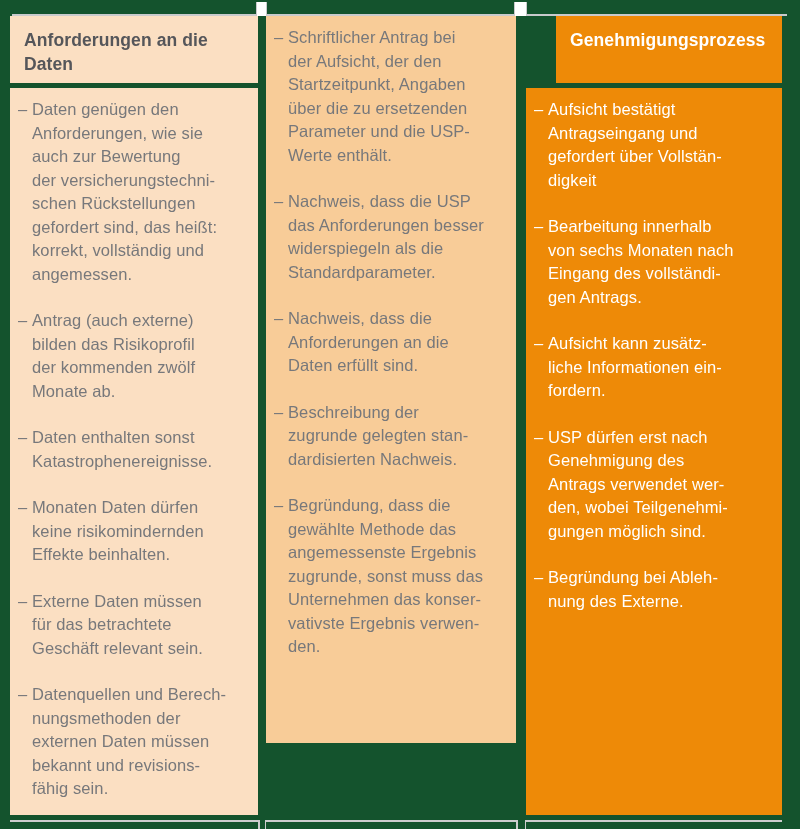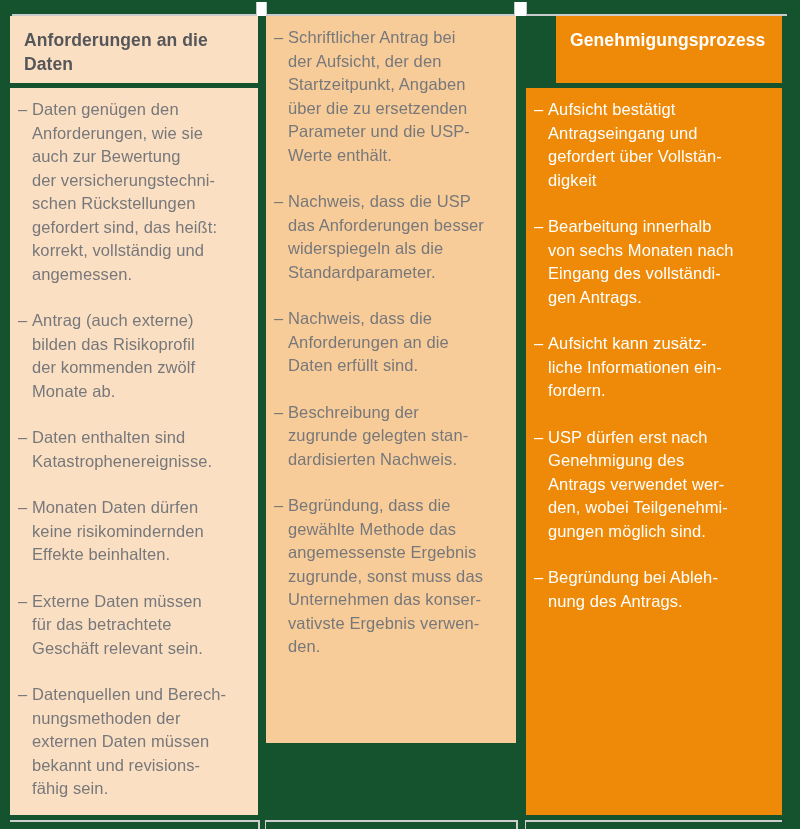--- a/index.html
+++ b/index.html
@@ -136,21 +136,21 @@
       </div>
       <div class="bullet">
         <span class="bullet-dash">–</span>
         <span class="bullet-text">Antrag (auch externe)
 bilden das Risikoprofil
 der kommenden zwölf
 Monate ab.</span>
       </div>
       <div class="bullet">
         <span class="bullet-dash">–</span>
-        <span class="bullet-text">Daten enthalten sind
+        <span class="bullet-text">Daten enthalten sonst
 Katastrophenereignisse.</span>
       </div>
       <div class="bullet">
         <span class="bullet-dash">–</span>
         <span class="bullet-text">Monaten Daten dürfen
 keine risikomindernden
 Effekte beinhalten.</span>
       </div>
       <div class="bullet">
         <span class="bullet-dash">–</span>
@@ -239,21 +239,21 @@
         <span class="bullet-dash">–</span>
         <span class="bullet-text">USP dürfen erst nach
 Genehmigung des
 Antrags verwendet wer-
 den, wobei Teilgenehmi-
 gungen möglich sind.</span>
       </div>
       <div class="bullet">
         <span class="bullet-dash">–</span>
         <span class="bullet-text">Begründung bei Ableh-
-nung des Antrags.</span>
+nung des Externe.</span>
       </div>
     </div>
   </div>
 
   <div class="hairline-bottom hl-bot-1"></div>
   <div class="hairline-bottom hl-bot-2"></div>
   <div class="hairline-bottom hl-bot-3"></div>
   <div class="stub stub-1"></div>
   <div class="stub stub-2"></div>
   <div class="stub stub-3"></div>

